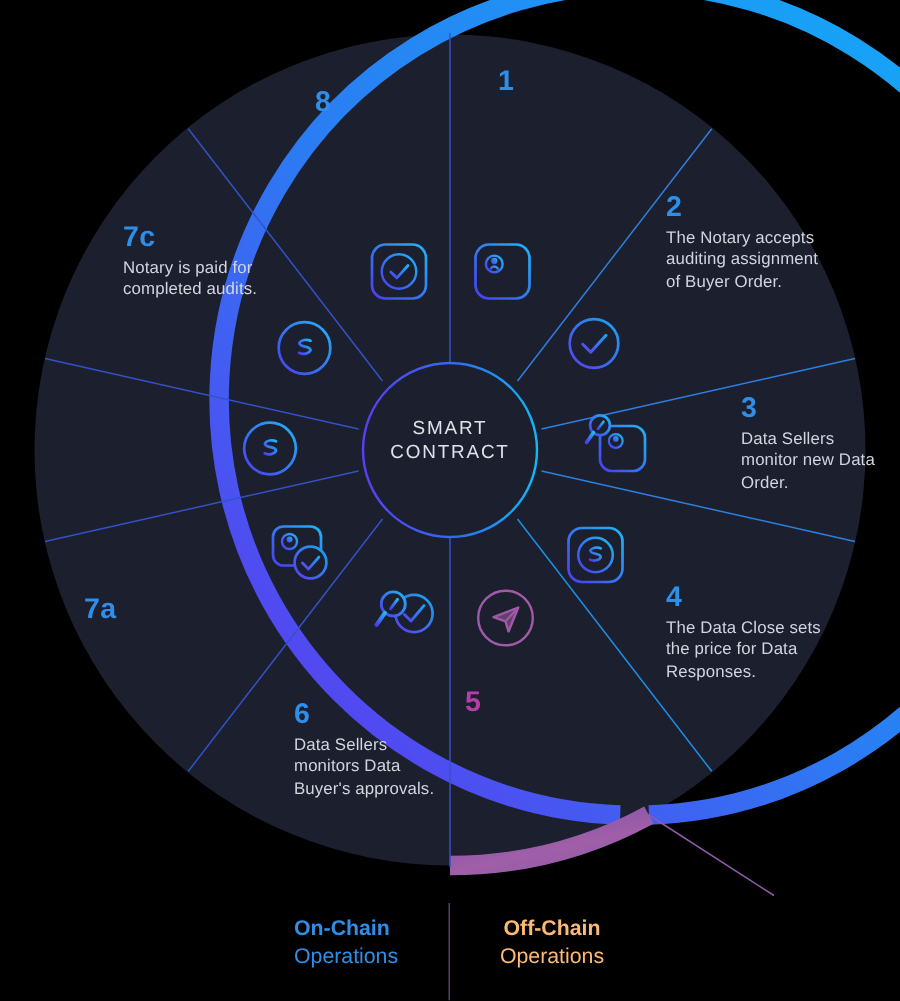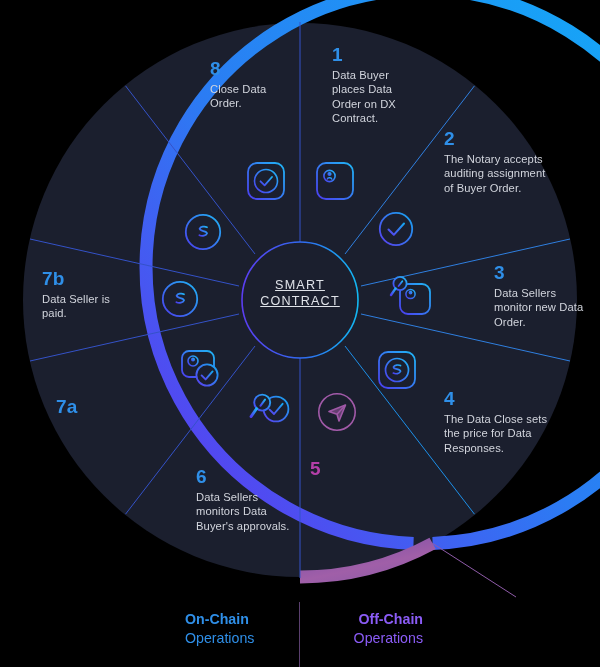--- a/index.html
+++ b/index.html
@@ -52,39 +52,39 @@
   .center-label {
     position: absolute;
     left: 245px; top: 277px;
     width: 110px;
     text-align: center;
     color: #dfe2e8;
     font-size: 12.6px;
     line-height: 16px;
     letter-spacing: 1.2px;
   }
-  .center-label span { display:block;text-decoration:underline; }
+  .center-label span { display:block; }
 
   
   .legend {
     position: absolute;
     left: 0; top: 610px;
     width: 600px;
     height: 57px;
   }
   .legend .col {
     position: absolute;
     top: 0;
     font-size: 14.2px;
     line-height: 19px;
   }
   .legend .col .strong { display:block; font-weight: bold; }
   .legend .col .light  { display:block; }
-  .legend .onchain  { left: 185px; width: 96px; text-align:left; color:#2f8fe8; }
-  .legend .offchain { left: 313px; width: 110px; text-align:right; color:#8b5cf6; }
+  .legend .onchain  { left: 196px; width: 96px; text-align:left; color:#2f8fe8; }
+  .legend .offchain { left: 313px; width: 110px; text-align:center; color:#fdba74; }
   .legend .divider {
     position:absolute; left:299px; top:-8px; width:1px; height:65px;
     background:#5a3f6e;
   }
 </style>
 </head>
 <body>
 
 <div id="stage" data-name="diagram-canvas">
 
@@ -231,21 +231,20 @@
 
   </svg>
 
   <div class="center-label" data-name="smart-contract-label">
     <span data-name="smart-contract-line-1">SMART</span>
     <span data-name="smart-contract-line-2">CONTRACT</span>
   </div>
 
   <div class="seg s1" data-name="step-1">
     <span class="num" data-name="step-1-number">1</span>
-    <span class="body" data-name="step-1-text">Data Buyer places Data Order on DX Contract.</span>
   </div>
 
   <div class="seg s2" data-name="step-2">
     <span class="num" data-name="step-2-number">2</span>
     <span class="body" data-name="step-2-text">The Notary accepts auditing assignment of Buyer Order.</span>
   </div>
 
   <div class="seg s3" data-name="step-3">
     <span class="num" data-name="step-3-number">3</span>
     <span class="body" data-name="step-3-text">Data Sellers monitor new Data Order.</span>
@@ -262,29 +261,28 @@
 
   <div class="seg s6" data-name="step-6">
     <span class="num" data-name="step-6-number">6</span>
     <span class="body" data-name="step-6-text">Data Sellers monitors Data Buyer's approvals.</span>
   </div>
 
   <div class="seg s7a" data-name="step-7a">
     <span class="num" data-name="step-7a-number">7a</span>
   </div>
 
-  <div class="seg s7b" data-name="step-7b">
-    <span class="num" data-name="step-7b-number">7b</span>
-    <span class="body" data-name="step-7b-text">Data Seller is paid.</span>
-  </div>
-
+
+  <div class="seg s7c" data-name="step-7c">
+    <span class="num" data-name="step-7c-number">7c</span>
+    <span class="body" data-name="step-7c-text">Notary is paid for completed audits.</span>
+  </div>
 
   <div class="seg s8" data-name="step-8">
     <span class="num" data-name="step-8-number">8</span>
-    <span class="body" data-name="step-8-text">Close Data Order.</span>
   </div>
 
   <div class="legend" data-name="legend">
     <div class="divider" data-name="legend-divider"></div>
     <div class="col onchain" data-name="legend-on-chain">
       <span class="strong" data-name="legend-on-chain-title">On-Chain</span>
       <span class="light" data-name="legend-on-chain-subtitle">Operations</span>
     </div>
     <div class="col offchain" data-name="legend-off-chain">
       <span class="strong" data-name="legend-off-chain-title">Off-Chain</span>

